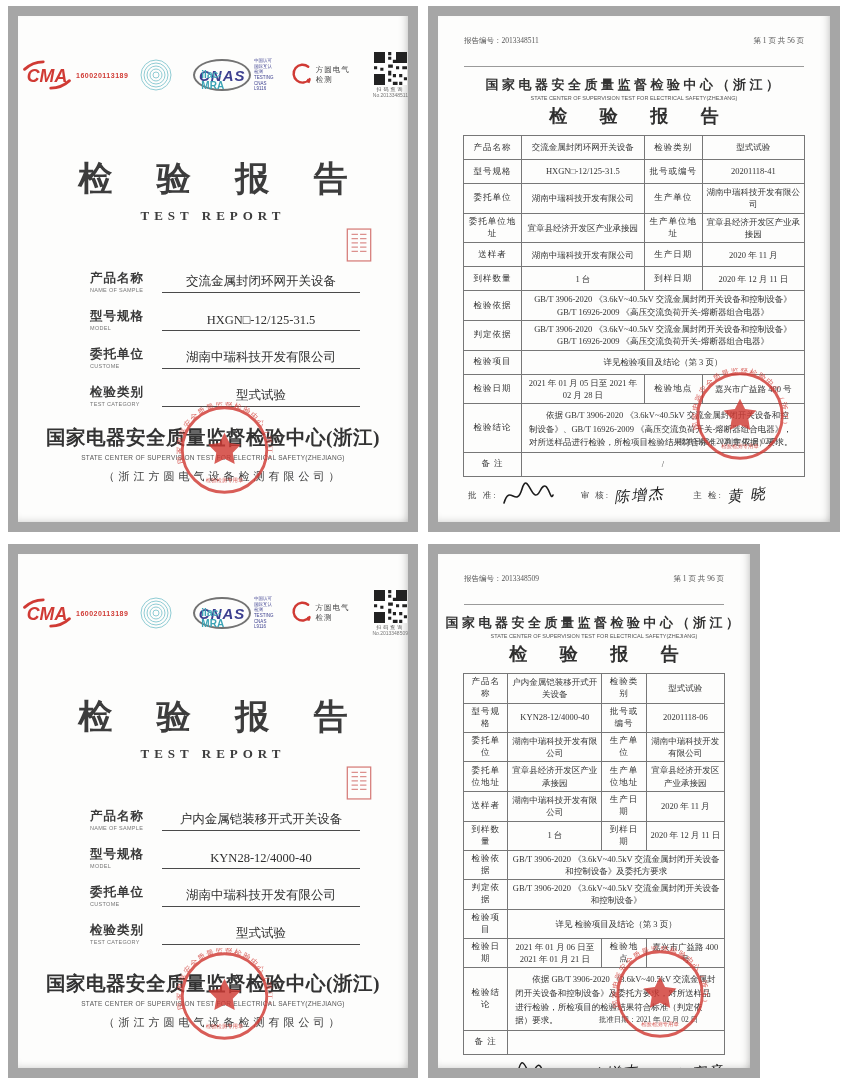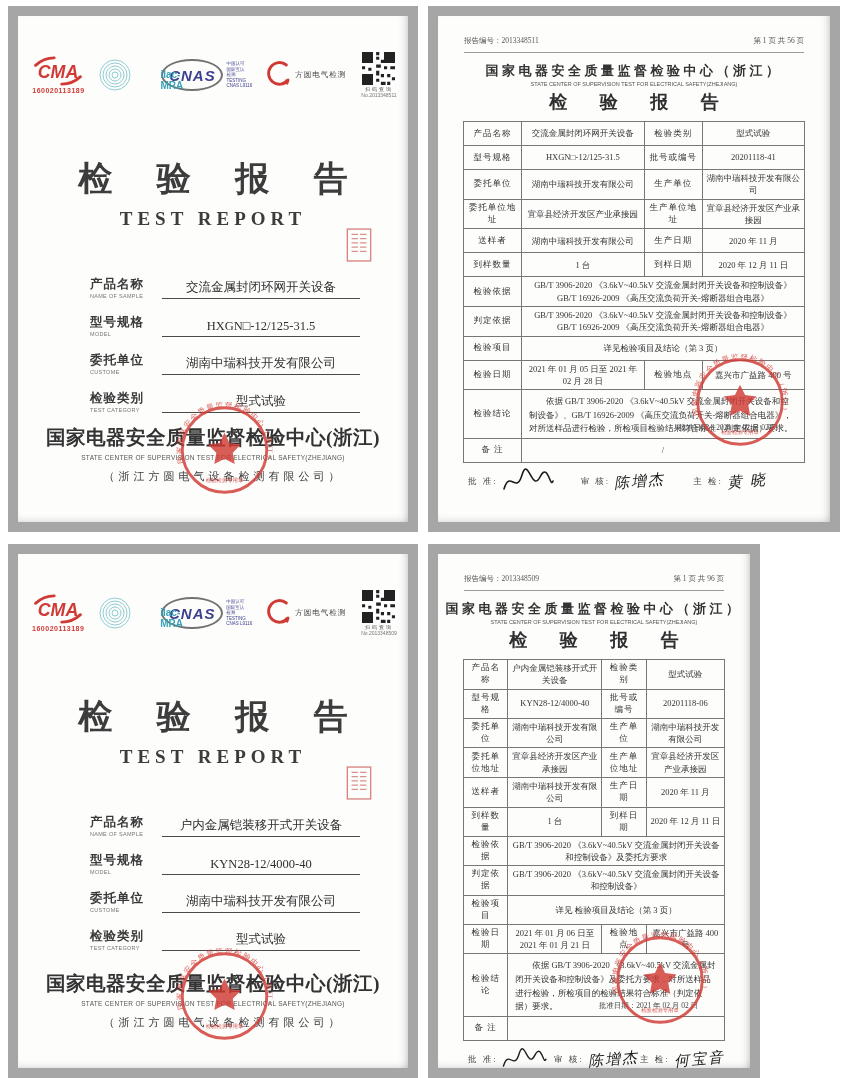--- a/index.html
+++ b/index.html
@@ -7,52 +7,52 @@
   .sheet{position:relative;width:848px;height:1078px;background:#fff;}
   .scan{position:absolute;background:#a6a6a6;padding:10px;box-sizing:border-box;}
   .scan.tl{left:8px;top:6px;width:410px;height:526px;}
   .scan.tr{left:428px;top:6px;width:412px;height:526px;}
   .scan.bl{left:8px;top:544px;width:410px;height:534px;}
   .scan.br{left:428px;top:544px;width:332px;height:534px;}
   .page{position:relative;width:100%;height:100%;background:#fdfdfc;overflow:hidden;
         box-shadow:inset -8px 0 10px -8px rgba(0,0,0,.28), inset 0 -6px 8px -6px rgba(0,0,0,.18);}
   
   .logos{display:flex;align-items:center;justify-content:center;gap:11px;margin-top:36px;}
-  .logo-block{display:flex;flex-direction:column;align-items:center;}
+  .logo-block{display:flex;align-items:center;}
   .cma-num{color:#d03a34;font-size:7px;font-weight:bold;letter-spacing:.5px;margin-top:1px;font-family:"Liberation Sans",sans-serif;}
   .ilac{position:relative;width:52px;height:34px;}
   .ilac svg{position:absolute;left:0;top:0;}
   .ilac-label{position:absolute;left:14px;top:11px;color:#3aa3b5;font-size:10px;font-weight:bold;font-family:"Liberation Sans",sans-serif;padding-left:48px;}
   .cnas{display:flex;align-items:center;gap:3px;}
   .cnas-oval{width:58px;height:28px;border:2px solid #737373;border-radius:50%;display:flex;align-items:center;justify-content:center;}
   .cnas-oval span{color:#3c3f8f;font-weight:bold;font-style:italic;font-size:15px;font-family:"Liberation Sans",sans-serif;letter-spacing:1px;}
   .cnas-side{font-size:4.5px;color:#3c3f8f;line-height:1.25;font-family:"Liberation Sans",sans-serif;text-align:left;}
   .fy{display:flex;align-items:center;gap:2px;}
   .fy-label{font-size:7.5px;color:#444;letter-spacing:1px;}
   .qr-block{display:flex;flex-direction:column;align-items:center;margin-left:4px;}
   .qr-caption{font-size:5px;color:#555;letter-spacing:2px;margin-top:1px;}
   .qr-no{font-size:5px;color:#777;font-family:"Liberation Sans",sans-serif;}
   .cover-title{ text-align:center;margin-top:58px;font-size:34px;font-weight:bold;color:#3c3c3c;letter-spacing:18px;text-indent:18px;}
-  .cover-subtitle{text-align:center;margin-top:6px;font-size:19px;font-weight:bold;color:#3c3c3c;letter-spacing:5px;}
+  .cover-subtitle{text-align:center;margin-top:6px;font-size:13px;font-weight:bold;color:#3c3c3c;letter-spacing:5px;}
   .ministamp{position:absolute;right:36px;top:212px;opacity:.75;}
   .fields{margin:46px 48px 0 72px;}
   .field{display:flex;align-items:flex-end;margin-bottom:15px;}
   .flabel{width:72px;flex:none;}
   .flabel .cn{font-size:12.5px;font-weight:bold;color:#3a3a3a;letter-spacing:1px;}
   .flabel .en{font-size:5.5px;color:#777;margin-top:0;font-family:"Liberation Sans",sans-serif;letter-spacing:.3px;}
   .fvalue{flex:1;border-bottom:1px solid #4a4a4a;text-align:center;font-size:12.5px;color:#2f2f2f;padding-bottom:2px;min-height:15px;}
   .cover-footer{position:absolute;left:0;right:0;bottom:38px;text-align:center;}
   .cf-cn{font-size:19.5px;font-weight:bold;color:#333;letter-spacing:.5px;}
   .cf-en{font-size:6.5px;color:#555;margin-top:3px;font-family:"Liberation Sans",sans-serif;letter-spacing:.3px;}
   .cf-co{font-size:11px;color:#3a3a3a;margin-top:8px;letter-spacing:4px;padding-left:21px;}
   .seal{position:absolute;opacity:.82;pointer-events:none;}
   .cover-seal{left:50%;bottom:24px;transform:translateX(-38%);width:96px;height:96px;}
   
   .rheader{margin:20px 26px 0;display:flex;justify-content:space-between;align-items:flex-end;
-           font-size:7.5px;color:#555;border-bottom:1px solid #9a9a9a;padding-bottom:6px;font-family:"Liberation Serif",serif;}
+           font-size:7.5px;color:#555;border-bottom:1px solid #9a9a9a;padding-bottom:20px;font-family:"Liberation Serif",serif;}
   .rtitle{text-align:center;margin-top:9px;}
   .rt-cn{font-size:13px;font-weight:bold;color:#333;letter-spacing:3.5px;}
   .rt-en{font-size:5.5px;color:#555;margin-top:1px;font-family:"Liberation Sans",sans-serif;}
   .rt-big{font-size:18px;font-weight:bold;color:#2f2f2f;letter-spacing:14px;text-indent:14px;margin-top:3px;}
   table.rtable{width:calc(100% - 50px);margin:7px 25px 0;border-collapse:collapse;table-layout:fixed;font-size:8.5px;}
   table.rtable td{border:1px solid #777;padding:2px 3px;text-align:center;color:#333;vertical-align:middle;height:24px;box-sizing:border-box;}
   td.lbl{letter-spacing:1px;color:#3a3a3a;}
   td.val{white-space:pre-line;line-height:1.45;}
   td.concl{position:relative;height:108px;vertical-align:top;}
   .concl-text{text-align:left;font-size:8.5px;line-height:1.6;text-indent:2em;padding:3px 4px 0 4px;color:#333;}

